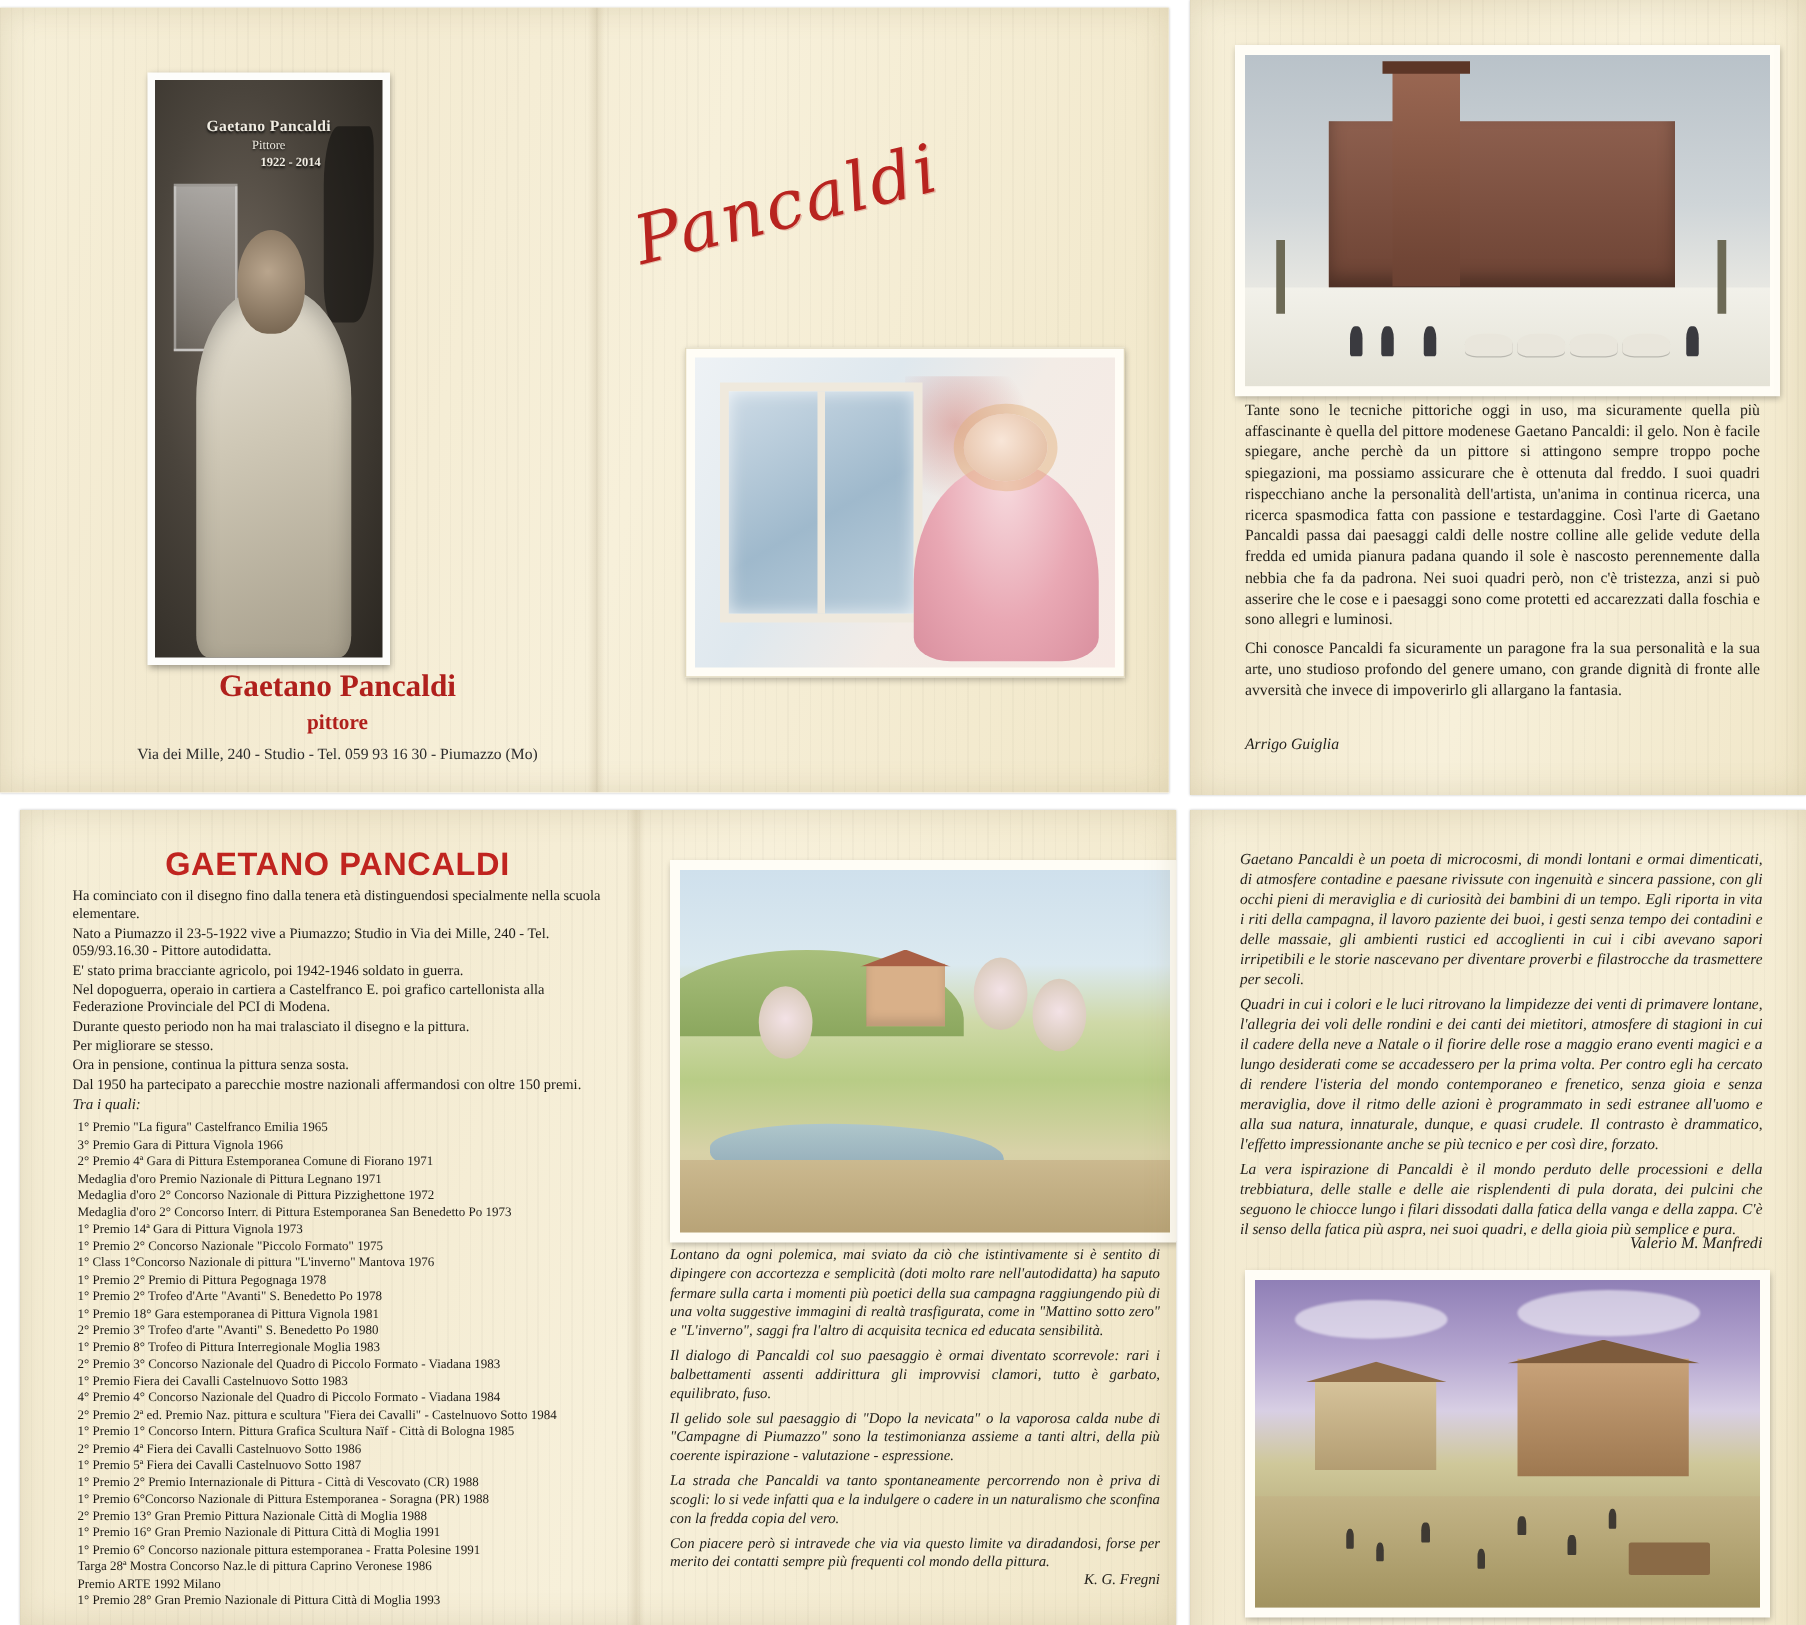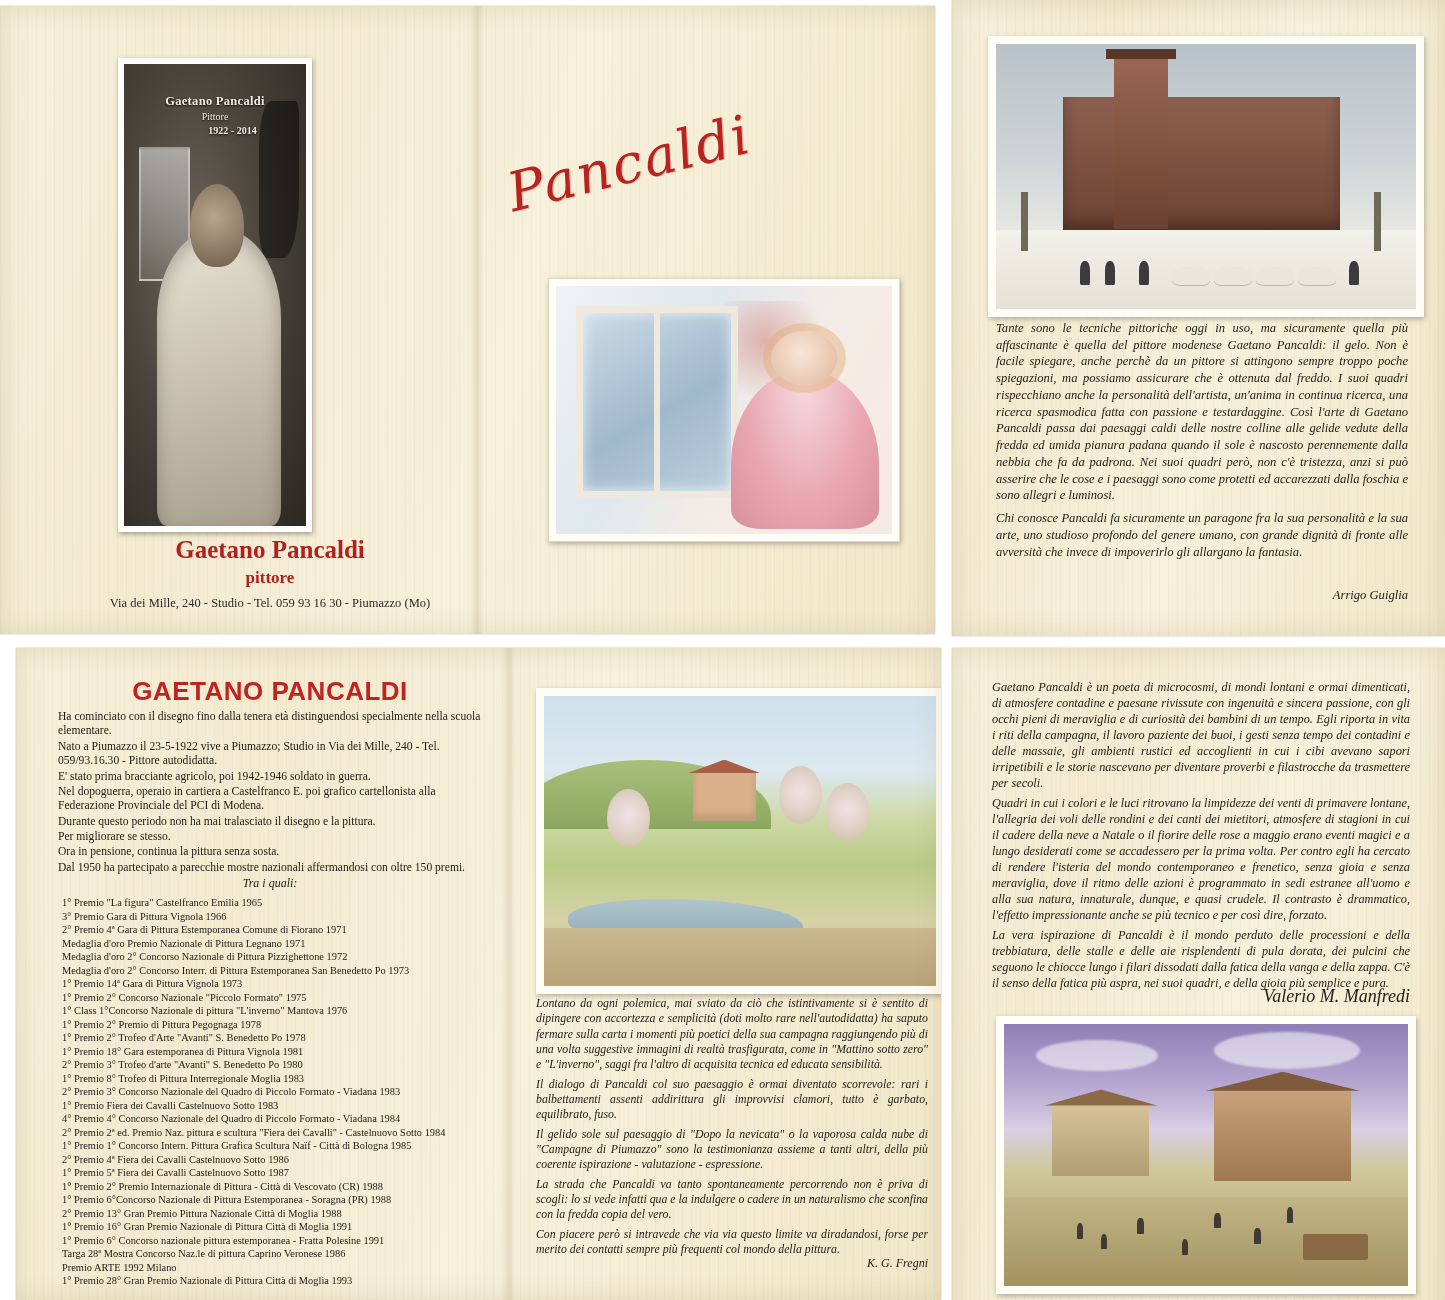--- a/index.html
+++ b/index.html
@@ -230,31 +230,29 @@
   .castle-tree {
     position: absolute; bottom: 22%;
     width: 1.6%; height: 22%;
     background: #6d6a56;
   }
 
   .tr-text {
     position: absolute;
     left: 44px; top: 320px;
     width: 412px;
-    font-style: italic;
     font-size: 12.6px;
     line-height: 1.33;
     color: #23211c;
     text-align: justify;
   }
   .tr-text p { margin: 0 0 6px 0; }
   .tr-sign {
     position: absolute;
     left: 44px; top: 588px; width: 412px;
-    text-align: right;
     font-style: italic;
     font-size: 12.6px;
     color: #23211c;
   }
 
   
   #panel-bottom-left { left: 16px; top: 648px; width: 925px; height: 652px; }
   .bio-title {
     position: absolute;
     left: 44px; top: 28px;
@@ -271,21 +269,20 @@
     left: 42px; top: 62px;
     width: 424px;
     font-size: 11.6px;
     line-height: 1.24;
     color: #1d1b17;
   }
   .bio-body p { margin: 0 0 1px 0; }
   .awards-head {
     position: absolute;
     left: 42px; top: 228px; width: 424px;
-    text-align: center;
     font-size: 12px;
     font-style: italic;
     color: #1d1b17;
   }
   .awards {
     position: absolute;
     left: 46px; top: 248px; width: 430px;
     font-size: 10.4px;
     line-height: 1.3;
     color: #1d1b17;
@@ -371,21 +368,21 @@
     line-height: 1.3;
     color: #23211c;
     text-align: justify;
   }
   .br-text p { margin: 0 0 4px 0; }
   .br-sign {
     position: absolute;
     left: 40px; top: 338px; width: 418px;
     text-align: right;
     font-style: italic;
-    font-size: 18px;
+    font-size: 13px;
     color: #23211c;
   }
   .art-frame-village {
     position: absolute;
     left: 44px; top: 368px;
     width: 404px; height: 262px;
     background: #fffdf6;
     padding: 8px;
     box-shadow: 1px 2px 5px rgba(0,0,0,0.28);
   }

